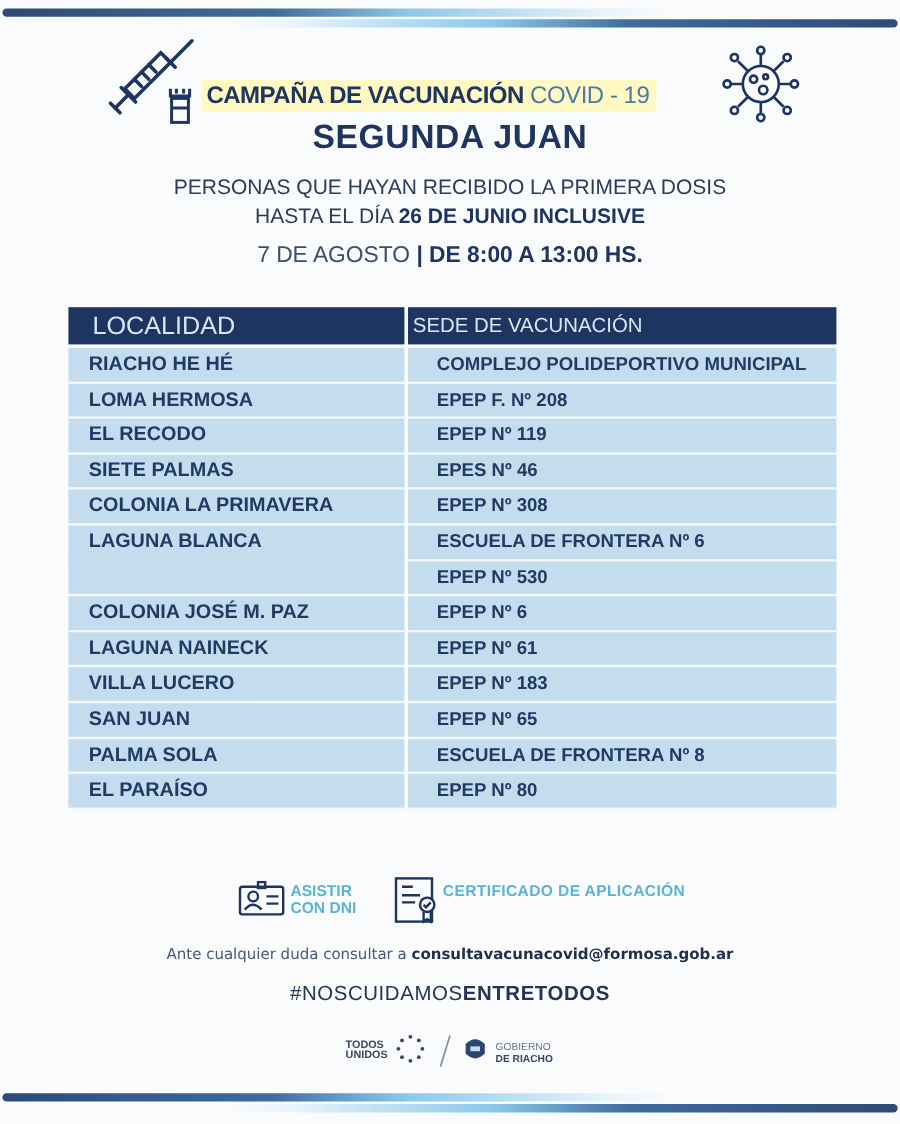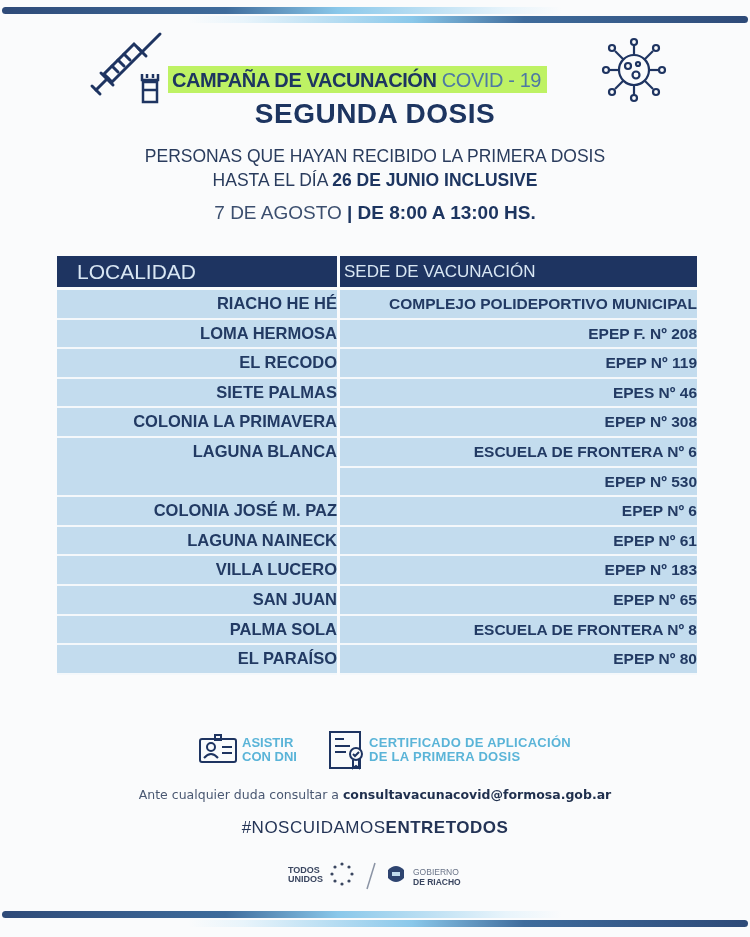--- a/index.html
+++ b/index.html
@@ -20,21 +20,21 @@
     background: linear-gradient(90deg, #2e4a78 0%, #3f6c9c 40%, #8ac8ea 60%, #e8f4fb 90%, rgba(255,255,255,0) 100%); }
   .bar .l2 { right: 2px; width: 560px; top: 12px;
     background: linear-gradient(90deg, rgba(255,255,255,0) 0%, #e8f4fb 10%, #8ac8ea 40%, #3f6c9c 60%, #2e4a78 100%); }
   .top-bar { top: 4px; }
   .bottom-bar { top: 908px; }
   .syringe { position: absolute; left: 88px; top: 30px; width: 76px; height: 76px; }
   .vial { position: absolute; left: 139px; top: 72px; width: 22px; height: 32px; }
   .virus { position: absolute; left: 600px; top: 36px; width: 68px; height: 68px; }
   .campaign {
     position: absolute; top: 66px; left: 168px;
-    background: #bef264; padding: 1px 6px 0 4px; height: 26px; line-height: 26px;
+    background: #fef9c3; padding: 1px 6px 0 4px; height: 26px; line-height: 26px;
     font-size: 20px; letter-spacing: -0.4px;
     font-family: "Liberation Sans", sans-serif;
   }
   .campaign b { color: #1d3560; font-weight: bold; }
   .campaign span { color: #4e79a3; font-weight: normal; }
   .title {
     position: absolute; top: 98px; left: 0; width: 750px; text-align: center;
     font-family: "Liberation Sans", sans-serif;
     font-weight: bold; font-size: 28px; color: #1d3560; letter-spacing: 0.5px;
   }
@@ -57,21 +57,20 @@
     background: #1e3461; color: #d8e6f3; font-size: 20px;
     line-height: 31px; padding-left: 20px; box-sizing: border-box;
   }
   .th1 { width: 280px; margin-right: 3px; font-size: 21px; }
   .th2 { width: 357px; padding-left: 4px; font-size: 17px; }
   .row { display: flex; height: 29.6px; margin-bottom: 0; }
   .cell {
     background: #c3dcee; box-sizing: border-box; font-weight: bold;
     color: #223a63; font-size: 16px; line-height: 27px;
     border-bottom: 2.6px solid #f4f8fb;
-    text-align: right;
   }
   .c1 { width: 280px; margin-right: 3px; padding-left: 17px; font-size: 16.5px; }
   .c2 { width: 357px; padding-left: 24px; font-size: 15.5px; }
   .c1.merged-top { border-bottom-color: #c3dcee; }
 
   .icons-row { position: absolute; top: 730px; left: 0; width: 750px; height: 44px; }
   .id-icon { position: absolute; left: 198px; top: 4px; width: 40px; height: 30px; }
   .id-text { position: absolute; left: 242px; top: 6px; font-size: 13px; line-height: 14px; color: #5ab4d8; font-weight: bold; font-family: "Liberation Sans", sans-serif; }
   .cert-icon { position: absolute; left: 328px; top: 0px; width: 38px; height: 40px; }
   .cert-text { position: absolute; left: 369px; top: 6px; font-size: 13px; line-height: 14px; color: #5ab4d8; font-weight: bold; font-family: "Liberation Sans", sans-serif; letter-spacing: 0.3px; }
@@ -140,21 +139,21 @@
   <path d="M23 45 L15 53"></path>
     <circle cx="12" cy="56" r="3"></circle>
   <path d="M45 45 L53 53"></path>
     <circle cx="56" cy="56" r="3"></circle>
 </svg>
 
 <div class="campaign">
   <b>CAMPAÑA DE VACUNACIÓN</b>
   <span>COVID - 19</span>
 </div>
-<div class="title">SEGUNDA DOSIS</div>
+<div class="title">SEGUNDA JUAN</div>
 <div class="sub sub1">PERSONAS QUE HAYAN RECIBIDO LA PRIMERA DOSIS</div>
 <div class="sub sub2"><span>HASTA EL DÍA </span><b>26 DE JUNIO INCLUSIVE</b></div>
 <div class="sub date"><span>7 DE AGOSTO </span><b>|</b><b> DE 8:00 A 13:00 HS.</b></div>
 
 <div class="table">
   <div class="thead">
     <div class="th th1">LOCALIDAD</div>
     <div class="th th2">SEDE DE VACUNACIÓN</div>
   </div>
   <div id="tbody">
@@ -230,21 +229,20 @@
     <rect x="2" y="2" width="30" height="36"></rect>
     <line x1="7" y1="9" x2="16" y2="9"></line>
       <line x1="7" y1="16" x2="22" y2="16"></line>
     <line x1="7" y1="22" x2="18" y2="22"></line>
     <circle cx="28" cy="24" r="6" fill="#fafbfc"></circle>
     <path d="M25 24 l2 2 l4 -4"></path>
     <path d="M25 30 v8 l3 -2 l3 2 v-8"></path>
   </svg>
   <div class="cert-text">
     <div>CERTIFICADO DE APLICACIÓN</div>
-    <div>DE LA PRIMERA DOSIS</div>
   </div>
 </div>
 
 <div class="contact"><span>Ante cualquier duda consultar a </span><b>consultavacunacovid@formosa.gob.ar</b></div>
 <div class="hashtag"><span>#NOSCUIDAMOS</span><b>ENTRETODOS</b></div>
 
 <div class="logos">
   <div class="todos">
     <div>TODOS</div>
     <div>UNIDOS</div>

